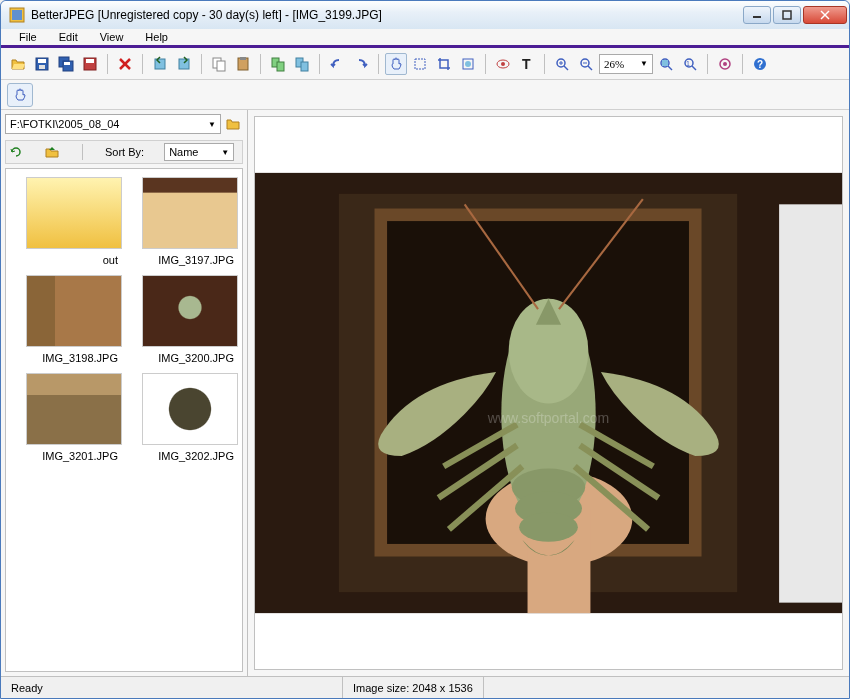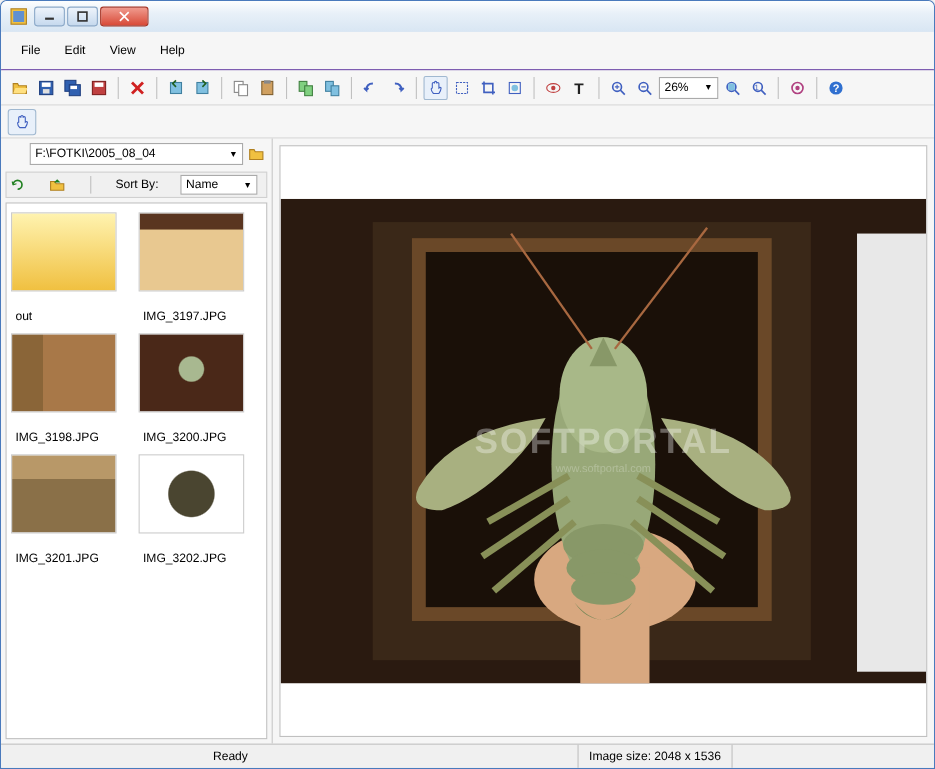--- a/index.html
+++ b/index.html
@@ -9,58 +9,58 @@
 
 .titlebar { height: 28px; background: linear-gradient(#fdfefe, #e8f0f8 40%, #d8e6f3); display: flex; align-items: center; padding: 0 2px 0 8px; border-radius: 6px 6px 0 0; }
 .titlebar .app-icon { width: 16px; height: 16px; margin-right: 6px; }
 .titlebar .title { flex: 1; font-size: 12px; color: #000; }
 .win-controls { display: flex; gap: 2px; }
 .win-btn { width: 28px; height: 18px; border: 1px solid #8aa8c8; border-radius: 3px; display: flex; align-items: center; justify-content: center; font-size: 10px; }
 .win-min { background: linear-gradient(#eef4fb, #c6d9ee); }
 .win-max { background: linear-gradient(#eef4fb, #c6d9ee); }
 .win-close { width: 44px; background: linear-gradient(#f09b8e, #d84a38); color: #fff; border-color: #a83525; }
 
-.menubar { height: 35px; display: flex; align-items: center; padding: 0 8px; gap: 2px; background: #f6f6f6; border-bottom: 1px solid #4c1d95; }
+.menubar { height: 19px; display: flex; align-items: center; padding: 0 8px; gap: 2px; background: #f6f6f6; border-bottom: 3px solid #4c1d95; }
 .menu-item { padding: 2px 10px; cursor: default; }
 
 .toolbar { height: 32px; display: flex; align-items: center; padding: 2px 6px; gap: 2px; background: #f6f6f6; border-bottom: 1px solid #d0d0d0; }
 .tb-btn { width: 22px; height: 22px; display: flex; align-items: center; justify-content: center; border-radius: 2px; }
 .tb-sep { width: 1px; height: 20px; background: #c0c0c0; margin: 0 4px; }
-.zoom-combo { width: 54px; height: 20px; border: 1px solid #aaa; background: #fff; display: flex; align-items: center; padding: 0 4px; font-size: 11px; }
+.zoom-combo { width: 54px; height: 20px; border: 1px solid #aaa; background: #fff; display: flex; align-items: center; padding: 0 4px; font-size: 11px; font-family: Liberation Serif, serif; }
 .zoom-combo .arrow { margin-left: auto; font-size: 8px; }
 
 .toolbar2 { height: 30px; display: flex; align-items: center; padding: 2px 6px; background: #f6f6f6; border-bottom: 1px solid #d0d0d0; }
 .hand-btn { width: 26px; height: 24px; border: 1px solid #a0b8d0; border-radius: 3px; background: #e8f0fa; display: flex; align-items: center; justify-content: center; }
 
 .content { flex: 1; display: flex; min-height: 0; }
 
 .sidebar { width: 247px; background: #f6f6f6; border-right: 1px solid #c0c0c0; display: flex; flex-direction: column; padding: 4px; }
 .path-row { display: flex; align-items: center; gap: 4px; margin-bottom: 6px; }
-.path-combo { flex: 1; height: 20px; border: 1px solid #aaa; background: #fff; display: flex; align-items: center; padding: 0 4px; margin-left: 22px; }
+.path-combo { flex: 1; height: 20px; border: 1px solid #aaa; background: #fff; display: flex; align-items: center; padding: 0 4px; }
 .path-combo .arrow { margin-left: auto; font-size: 8px; }
 
 .sort-row { display: flex; align-items: center; gap: 20px; padding: 2px; border: 1px solid #d0d0d0; background: #f0f0f0; margin-bottom: 4px; }
 .sort-combo { width: 70px; height: 18px; border: 1px solid #aaa; background: #fff; display: flex; align-items: center; padding: 0 4px; }
 
 .thumbs { flex: 1; background: #fff; border: 1px solid #c0c0c0; overflow-y: auto; padding: 8px 4px; display: grid; grid-template-columns: 1fr 1fr; gap: 8px 4px; align-content: start; }
-.thumb-item { display: flex; flex-direction: column; align-items: flex-start; gap: 16px; }
+.thumb-item { display: flex; flex-direction: column; align-items: flex-end; gap: 4px; }
 .thumb { width: 96px; height: 72px; border: 1px solid #ccc; background: #eee; display: flex; align-items: center; justify-content: center; overflow: hidden; }
 .thumb.selected { border: 2px solid #2a8fe0; }
 .thumb-label { font-size: 11px; max-width: 96px; text-align: center; white-space: nowrap; overflow: hidden; text-overflow: ellipsis; padding: 1px 4px; }
 .thumb-label.selected { background: #2a8fe0; color: #fff; }
 
 .viewer { flex: 1; background: #f6f6f6; padding: 6px; display: flex; }
 .canvas { flex: 1; background: #fff; border: 1px solid #c0c0c0; display: flex; align-items: center; justify-content: center; overflow: hidden; position: relative; }
 
-.statusbar { height: 22px; background: #f0f0f0; border-top: 1px solid #c0c0c0; display: flex; align-items: center; font-size: 11px; justify-content: center; }
+.statusbar { height: 22px; background: #f0f0f0; border-top: 1px solid #c0c0c0; display: flex; align-items: center; font-size: 11px; }
 .status-cell { padding: 0 10px; border-right: 1px solid #c0c0c0; height: 100%; display: flex; align-items: center; }
 .status-cell:first-child { width: 342px; }
 
 .watermark { position: absolute; color: rgba(255,255,255,0.35); font-size: 32px; font-weight: bold; letter-spacing: 2px; pointer-events: none; }
-.watermark-sub { position: absolute; color: rgba(255,255,255,0.25); font-size: 10px; margin-top: 50px; }
+.watermark-sub { position: absolute; color: rgba(255,255,255,0.25); font-size: 14px; margin-top: 50px; }
 
 svg { display: block; }
 
 
 .folder-thumb { background: linear-gradient(#fff3b0, #f0c040); }
 .ph1 { background: radial-gradient(circle at 50% 50%, #4a4530 30%, #e8d8c8 32%); }
 .ph2 { background: linear-gradient(#5a3520 20%, #e8c890 22%); }
 .ph3 { background: linear-gradient(90deg, #8a6538 30%, #a87848 30%); }
 .ph4 { background: linear-gradient(#3a2818 40%, #5a4530 40%); }
 .ph5 { background: radial-gradient(circle at 50% 45%, #a8b890 18%, #4a2818 20%); }
@@ -72,20 +72,21 @@
 
 <div class="window">
 
   <div class="titlebar">
     <span class="app-icon">
       <svg width="16" height="16">
           <rect x="1" y="1" width="14" height="14" fill="#f0c040" stroke="#b08020"></rect>
           <rect x="3" y="3" width="10" height="10" fill="#6090d0"></rect>
         </svg>
     </span>
+    <span class="title">BetterJPEG [Unregistered copy - 30 day(s) left] - [IMG_3199.JPG]</span>
     <div class="win-controls">
       <div class="win-btn win-min">
           <svg width="10" height="10">
             <line x1="1" y1="7" x2="9" y2="7" stroke="#333" stroke-width="2"></line>
           </svg>
         </div>
       <div class="win-btn win-max">
           <svg width="10" height="10">
             <rect x="1" y="1" width="8" height="8" fill="none" stroke="#333" stroke-width="1.5"></rect>
           </svg>
@@ -373,21 +374,20 @@
           <line x1="255" y1="280" x2="185" y2="340" stroke="#889058" stroke-width="6"></line>
           <line x1="310" y1="240" x2="380" y2="280" stroke="#889058" stroke-width="6"></line>
           <line x1="310" y1="260" x2="385" y2="310" stroke="#889058" stroke-width="6"></line>
           <line x1="305" y1="280" x2="375" y2="340" stroke="#889058" stroke-width="6"></line>
 
           <line x1="270" y1="130" x2="200" y2="30" stroke="#a86840" stroke-width="2"></line>
           <line x1="290" y1="130" x2="370" y2="25" stroke="#a86840" stroke-width="2"></line>
 
           <path d="M280 120 L268 145 L292 145 Z" fill="#889868"></path>
         </svg>
-        <div class="watermark">SOFTPORTAL</div>
         <div class="watermark-sub">www.softportal.com</div>
       </div>
     </div>
 
   </div>
 
   <div class="statusbar">
     <div class="status-cell">Ready</div>
     <div class="status-cell">Image size:  2048 x 1536</div>
   </div>

